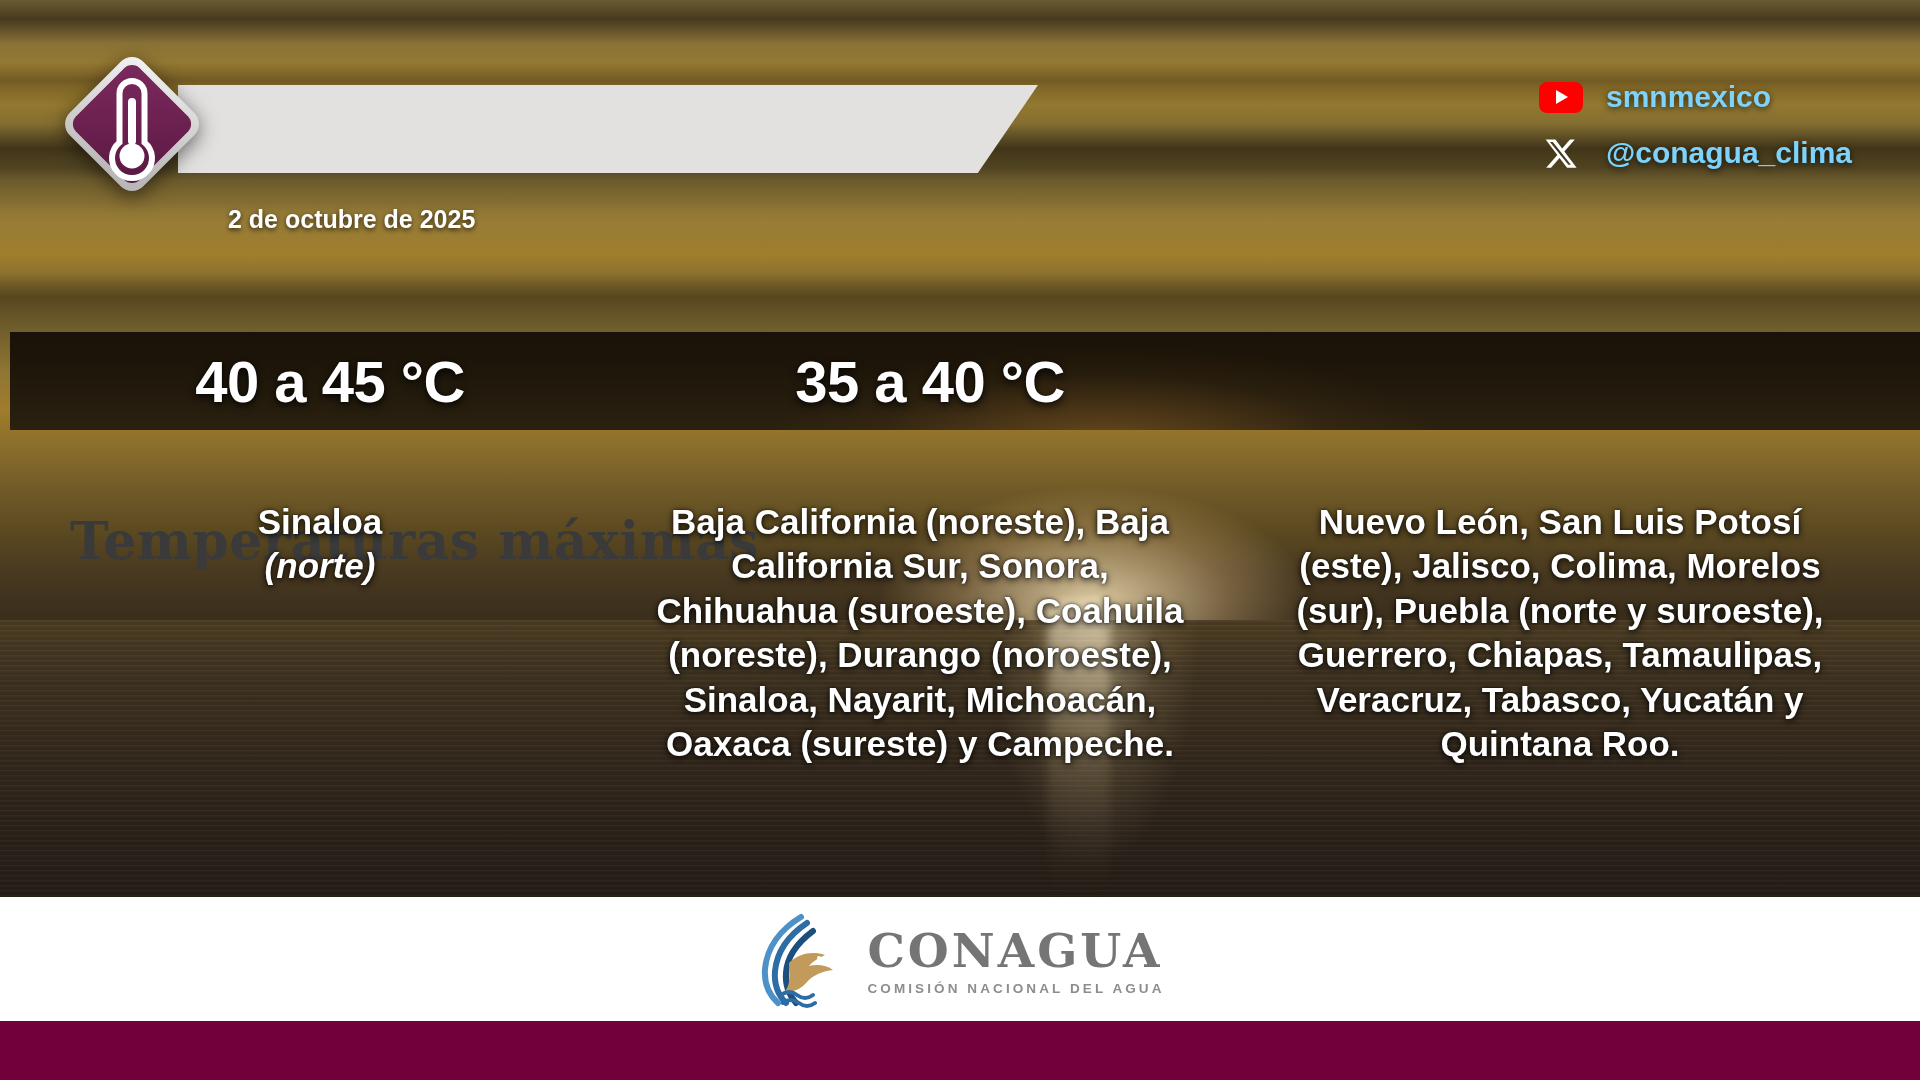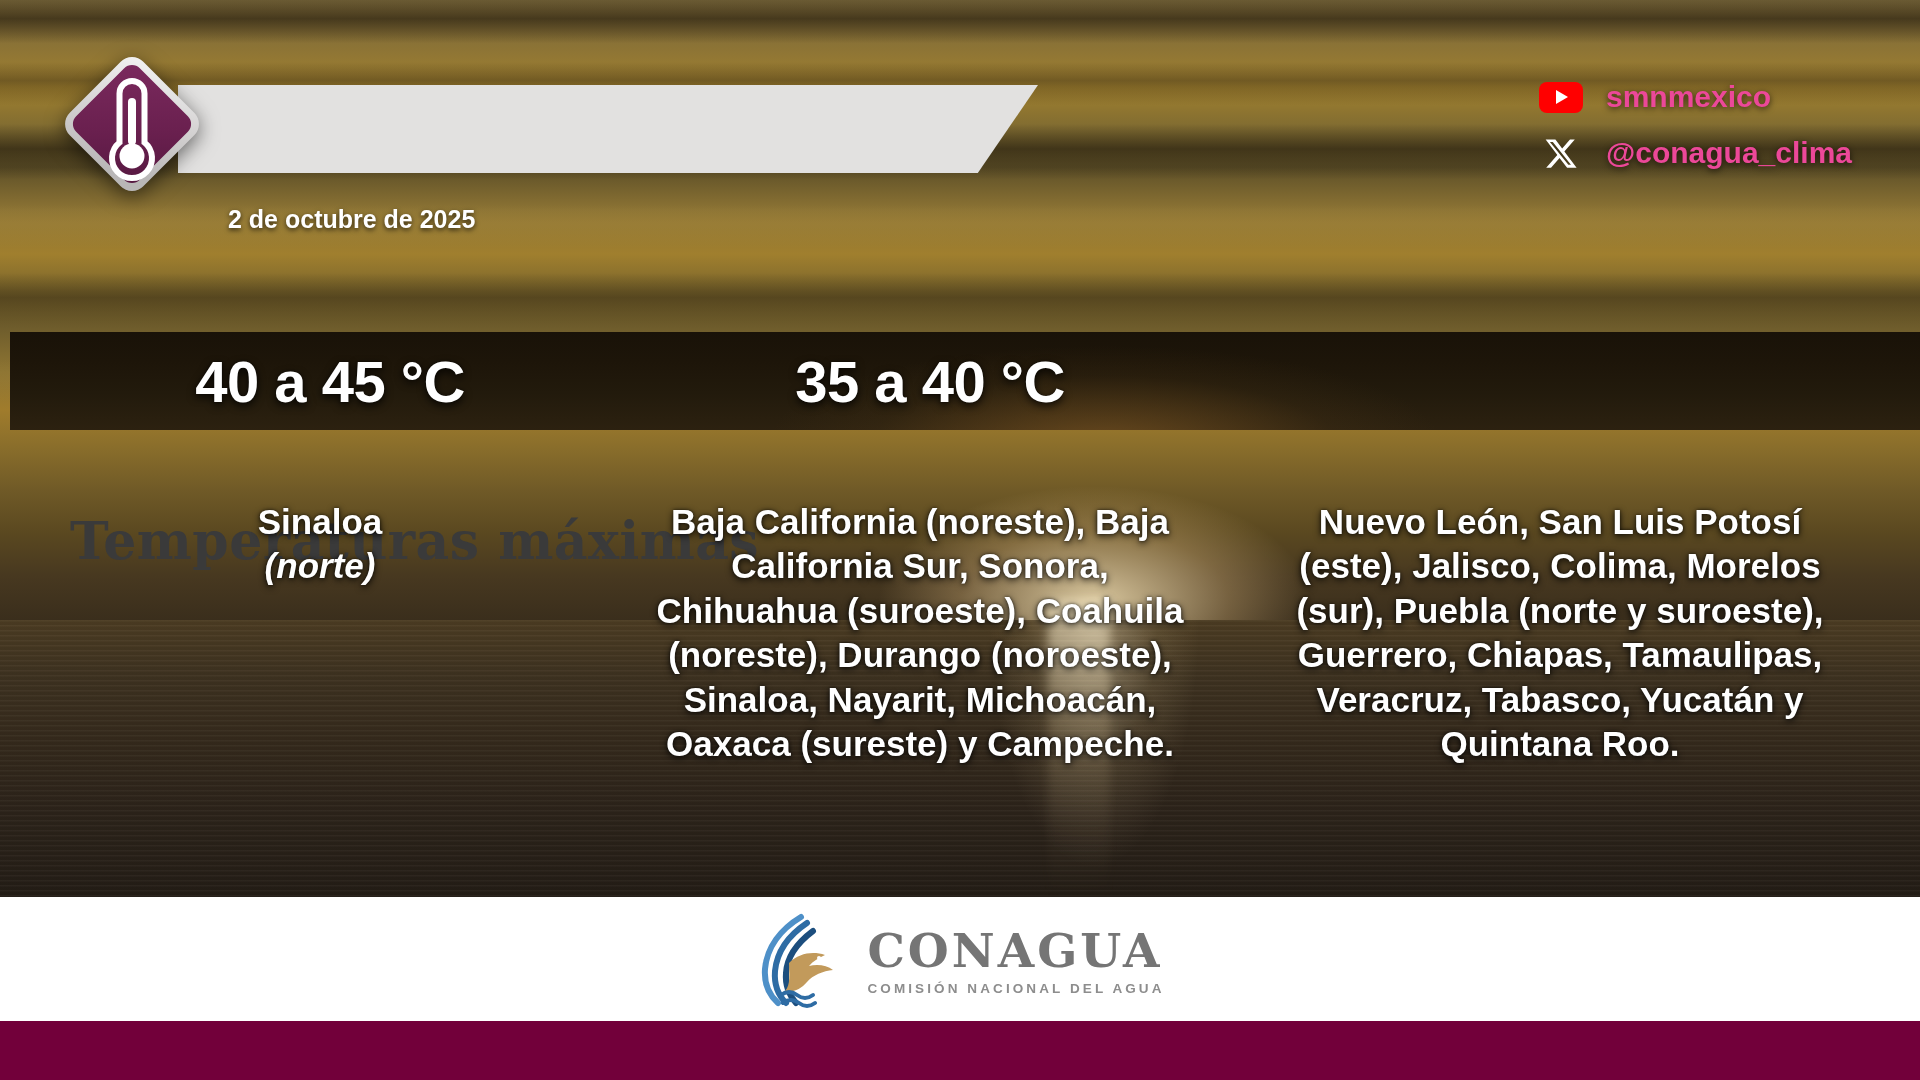--- a/index.html
+++ b/index.html
@@ -221,21 +221,21 @@
     justify-content: center;
   }
   .yt-tri {
     width: 0; height: 0;
     border-left: 12px solid #ffffff;
     border-top: 7px solid transparent;
     border-bottom: 7px solid transparent;
     margin-left: 3px;
   }
   .social-label {
-    color: #ec4899;
+    color: #7dd3fc;
     font-weight: 700;
     font-size: 30px;
     white-space: nowrap;
     text-shadow: 0 2px 6px rgba(0,0,0,0.7);
   }
 
   
   .footer-white {
     position: absolute;
     left: 0; top: 897px;

